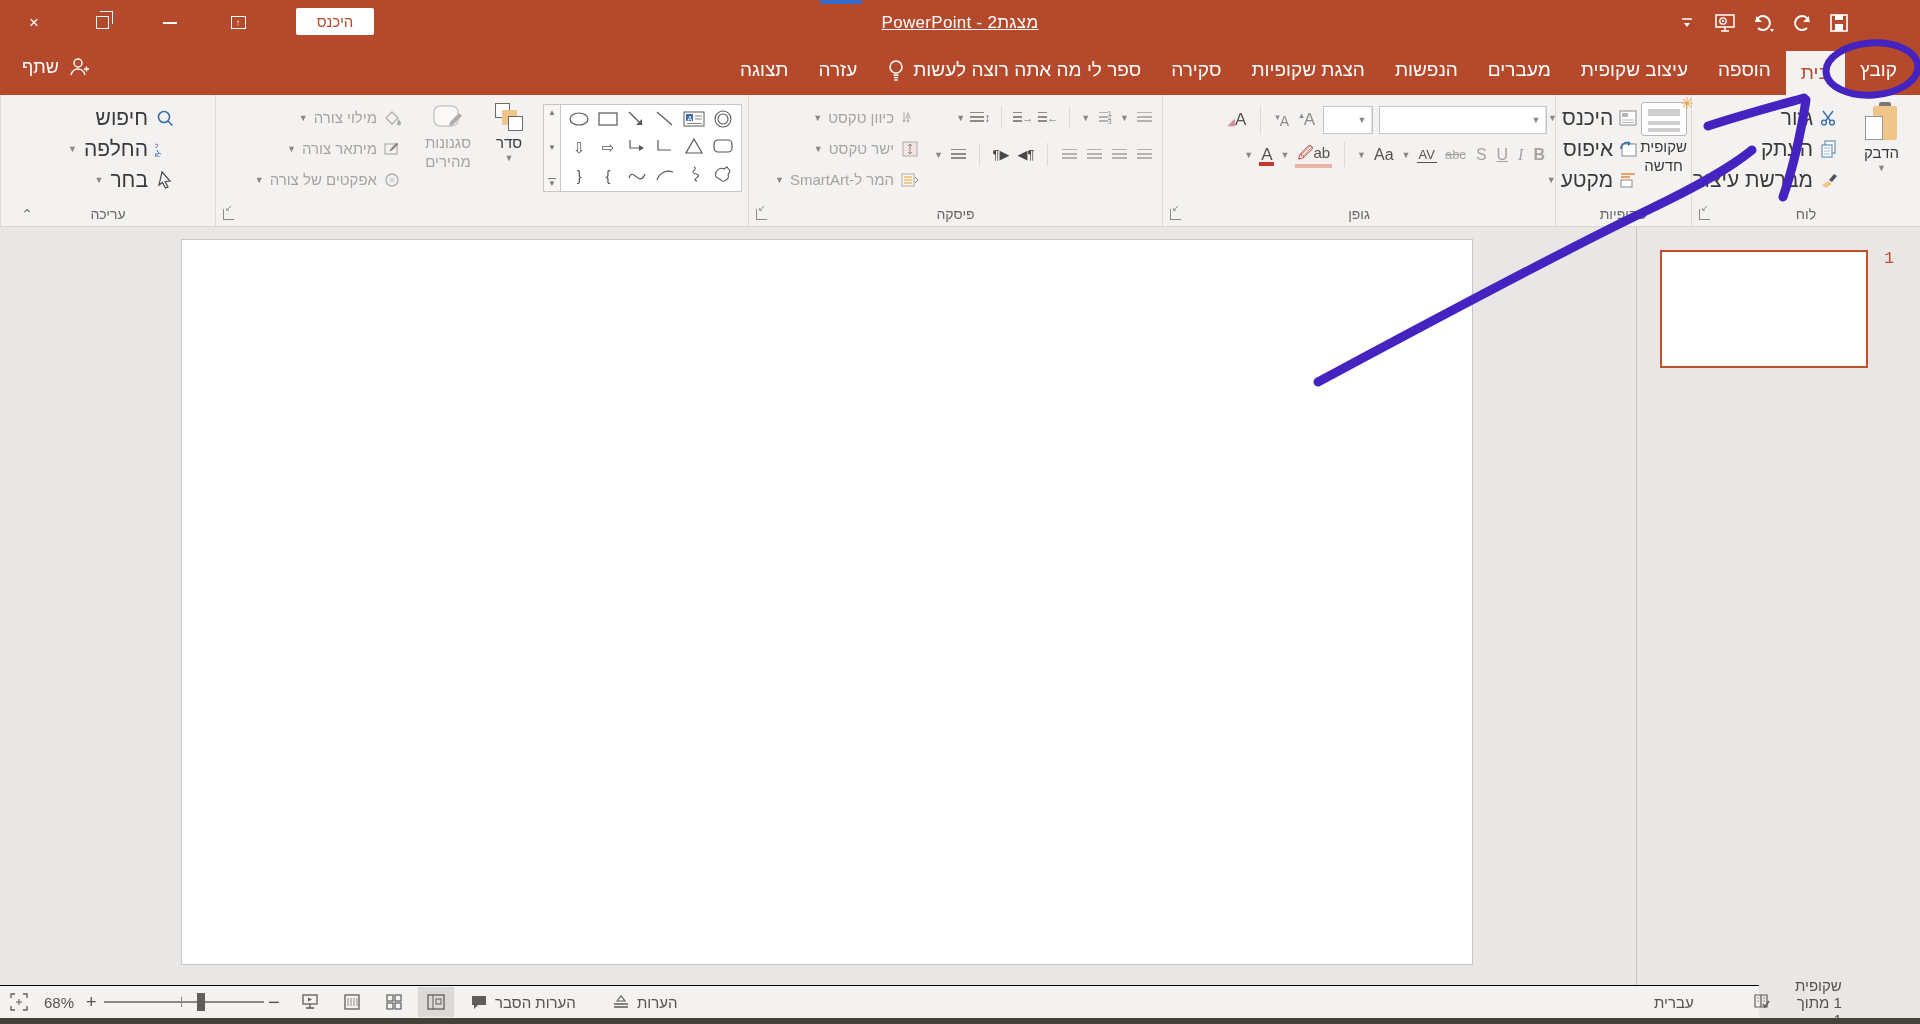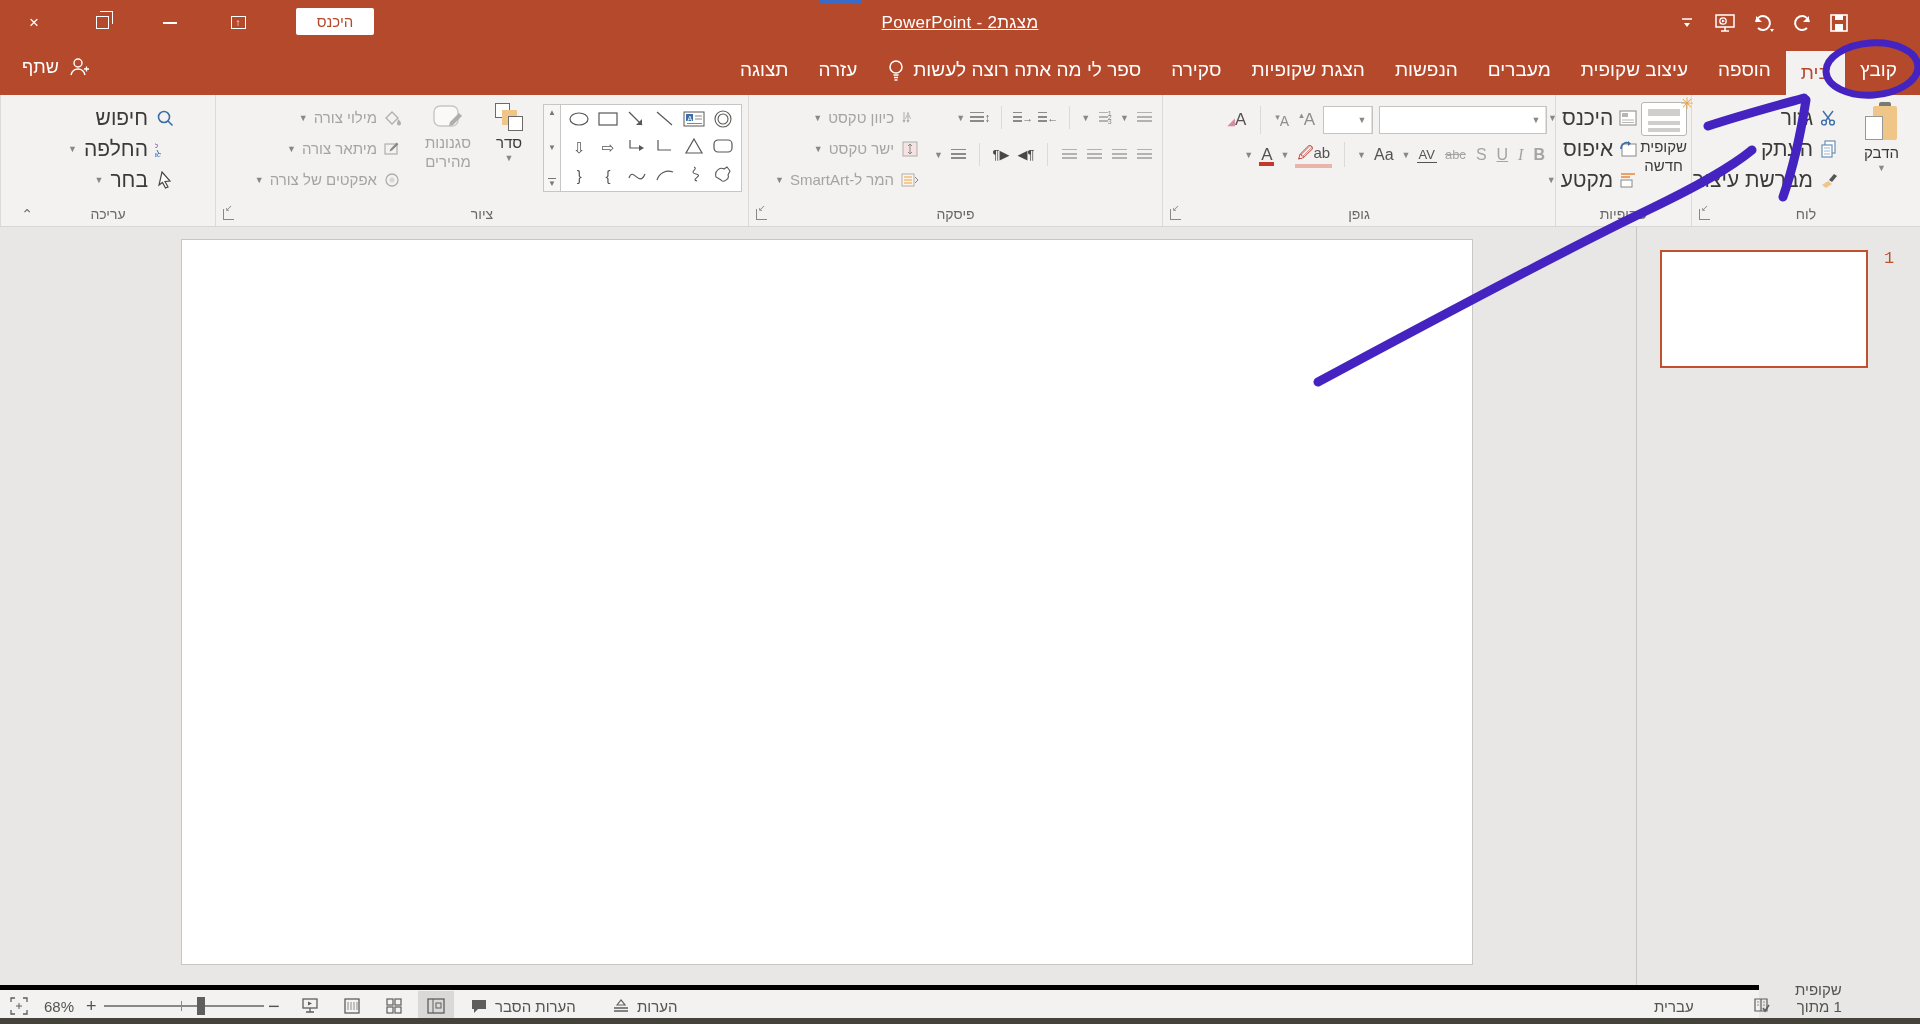--- a/index.html
+++ b/index.html
@@ -105,21 +105,21 @@
   .erow { display:flex; align-items:center; gap:7px; height:31px; font-size:15px; color:#3b3a39; white-space:nowrap; }
 
   
   .main { position:absolute; top:227px; left:0; width:1920px; height:758px; background:#e9e7e5; }
   .canvas { position:absolute; left:181px; top:12px; width:1292px; height:726px; background:#fff; border:1px solid #c8c6c4; }
   .panel-divider { position:absolute; left:1636px; top:0; width:1px; height:758px; background:#c8c6c4; }
   .thumb { position:absolute; left:1660px; top:23px; width:208px; height:118px; background:#fff; border:2px solid #C1512D; }
   .thumb-num { position:absolute; left:1884px; top:22px; color:#C1512D; font-size:17px; font-family:"Liberation Mono","DejaVu Sans Mono",monospace; }
 
   
-  .statusbar { position:absolute; top:985px; left:0; width:1759px; height:33px; background:#f3f2f1; border-top:5px solid #000000; direction:ltr; color:#55524f; font-size:15px; }
+  .statusbar { position:absolute; top:985px; left:0; width:1759px; height:33px; background:#f3f2f1; border-top:1px solid #000000; direction:ltr; color:#55524f; font-size:15px; }
   .sb { position:absolute; top:0; height:32px; display:flex; align-items:center; }
   .zoomfit { left:10px; }
   .zoomlvl { left:44px; }
   .zplus { left:86px; font-size:18px; }
   .ztrack { left:104px; top:15px; width:160px; height:2px; background:#8a8886; }
   .ztick { left:181px; top:11px; width:1px; height:10px; background:#8a8886; }
   .zhandle { left:197px; top:7px; width:8px; height:18px; background:#605e5c; }
   .zminus { left:268px; font-size:20px; }
   .viewbtns { left:292px; gap:6px; }
   .vbtn { width:36px; height:30px; display:flex; align-items:center; justify-content:center; }
@@ -553,21 +553,20 @@
             <svg width="18" height="16" viewBox="0 0 18 16">
               <circle cx="8" cy="8" r="6" fill="none" stroke="#b0aeac" stroke-width="1.3"></circle>
               <circle cx="8" cy="8" r="2.5" fill="#d8d6d4"></circle>
             </svg>
           </span>
         <span>אפקטים של צורה</span>
         <span class="dd">▼</span>
       </div>
     </div>
     <span class="launcher"></span>
-    <div class="group-label">ציור</div>
   </div>
 
   <div class="group g-edit">
     <div class="erow">
       <span class="mi">
           <svg width="18" height="18" viewBox="0 0 18 18">
             <circle cx="8" cy="8" r="5.5" fill="none" stroke="#3a6ea8" stroke-width="1.6"></circle>
             <path d="M12 12l4.5 4.5" stroke="#3a6ea8" stroke-width="1.6"></path>
           </svg>
         </span>

